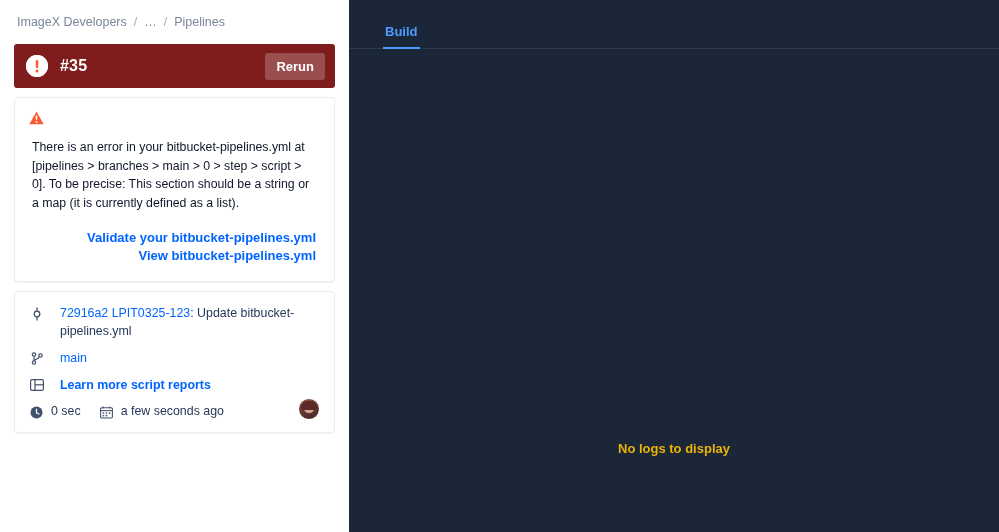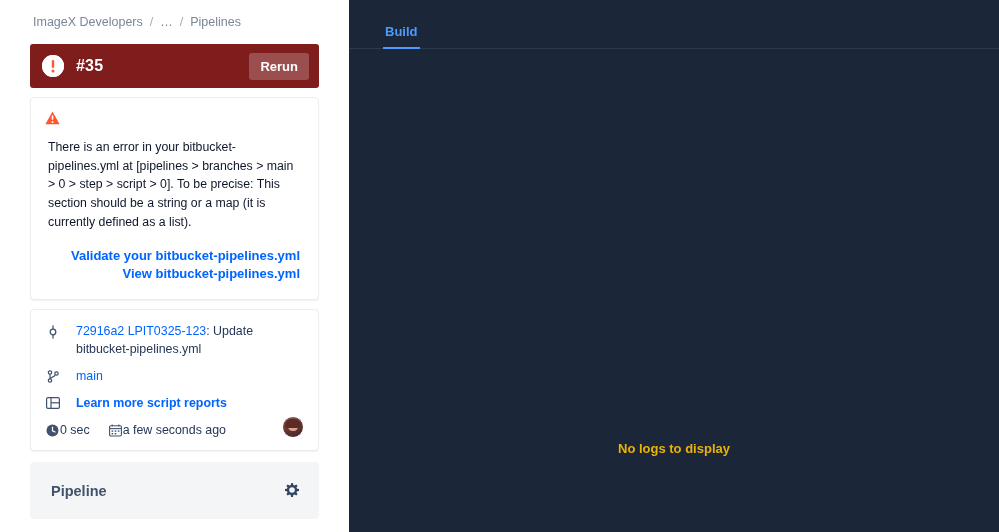--- a/index.html
+++ b/index.html
@@ -12,21 +12,21 @@
   .app {
     display: flex;
     width: 999px; height: 532px;
   }
 
   
   .left-panel {
     width: 349px;
     height: 416px;
     background: #ffffff;
-    padding: 0 30px;
+    padding: 0 14px;
     position: relative;
     flex: 0 0 349px;
   }
 
   .breadcrumb {
     display: flex;
     align-items: center;
     height: 44px;
     padding-left: 3px;
     font-size: 12.5px;
@@ -138,21 +138,21 @@
   .lnk-b { color: #0065ff; text-decoration: none; font-weight: 700; cursor: pointer; }
 
   .time-row {
     display: flex;
     align-items: center;
     gap: 8px;
     font-size: 12.4px;
     color: #253858;
     position: relative;
   }
-  .time-chunk { display: flex; align-items: center; gap: 0; }
+  .time-chunk { display: flex; align-items: center; gap: 7px; }
   .time-chunk + .time-chunk { margin-left: 10px; }
   .avatar {
     position: absolute;
     right: 0; top: -6px;
     width: 22px; height: 22px;
     border-radius: 50%;
     background: linear-gradient(160deg,#8c5a4a 0%,#6b3b32 45%,#41232a 100%);
     border: 1px solid #ffffff;
     overflow: hidden;
   }
@@ -345,29 +345,20 @@
           <span>a few seconds ago</span>
         </span>
         <span class="avatar">
           <span class="face"></span>
           <span class="hair"></span>
         </span>
       </div>
 
     </div>
 
-    <div class="pipeline-card">
-      <span class="pipeline-title">Pipeline</span>
-      <button class="gear-btn">
-        <svg width="17" height="17" viewBox="0 0 17 17">
-          <path d="M8.5 1 L10 1 L10.3 2.9 L11.6 3.5 L13.2 2.4 L14.6 3.8 L13.5 5.4 L14.1 6.7 L16 7 L16 9 L14.1 9.3 L13.5 10.6 L14.6 12.2 L13.2 13.6 L11.6 12.5 L10.3 13.1 L10 15 L8 15 L7.7 13.1 L6.4 12.5 L4.8 13.6 L3.4 12.2 L4.5 10.6 L3.9 9.3 L2 9 L2 7 L3.9 6.7 L4.5 5.4 L3.4 3.8 L4.8 2.4 L6.4 3.5 L7.7 2.9 Z" fill="#344563"></path>
-          <circle cx="9" cy="8" r="2.8" fill="#f4f5f7"></circle>
-        </svg>
-      </button>
-    </div>
 
   </div>
 
   <div class="right-panel">
     <div class="tabstrip">
       <button class="tab">Build</button>
     </div>
     <div class="log-area">
       <div class="no-logs">No logs to display</div>
     </div>

